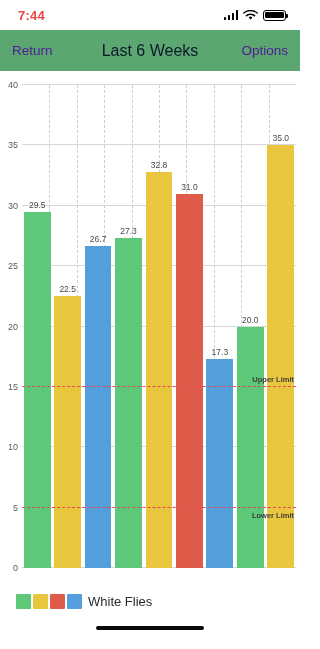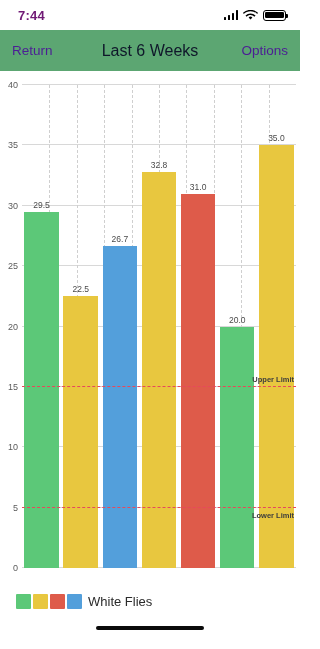--- a/index.html
+++ b/index.html
@@ -10,21 +10,21 @@
     overflow: hidden;
   }
 
   
   .status-bar {
     height: 30px; width: 100%;
     display: flex; align-items: center; justify-content: space-between;
     padding: 0 14px 0 18px;
     background: #ffffff;
   }
-  .status-time { font-size: 13px; font-weight: 700; color: #701a75; letter-spacing: .2px; }
+  .status-time { font-size: 13px; font-weight: 700; color: #ef4444; letter-spacing: .2px; }
   .status-icons { display: flex; align-items: center; gap: 5px; }
   .signal { display: flex; align-items: flex-end; gap: 1.5px; height: 10px; }
   .signal i { width: 2.5px; background: #000; border-radius: .5px; display: block; }
   .signal i:nth-child(1){height:3px;} .signal i:nth-child(2){height:5px;}
   .signal i:nth-child(3){height:7.5px;} .signal i:nth-child(4){height:10px;}
   .wifi { width: 15px; height: 11px; position: relative; }
   .wifi svg { display: block; }
   .battery { width: 23px; height: 11px; border: 1.3px solid #000; border-radius: 3px; position: relative; padding: 1.2px; }
   .battery::after { content:""; position:absolute; right:-3.2px; top:3.3px; width:1.8px; height:4px; background:#000; border-radius:0 1px 1px 0; }
   .battery span { display:block; height:100%; background:#000; border-radius:1.3px; }
@@ -170,27 +170,37 @@
           <div class="bar" style="height: 56.25%; background: rgb(232, 199, 63);">
             <div class="bar-val">22.5</div>
           </div>
         </div>
         <div class="bar-slot">
           <div class="bar" style="height: 66.75%; background: rgb(83, 159, 219);">
             <div class="bar-val">26.7</div>
           </div>
         </div>
         <div class="bar-slot">
+          <div class="bar" style="height: 68.25%; background: rgb(92, 200, 120);">
+            <div class="bar-val">27.3</div>
+          </div>
+        </div>
+        <div class="bar-slot">
           <div class="bar" style="height: 82%; background: rgb(232, 199, 63);">
             <div class="bar-val">32.8</div>
           </div>
         </div>
         <div class="bar-slot">
           <div class="bar" style="height: 77.5%; background: rgb(222, 91, 74);">
             <div class="bar-val">31.0</div>
+          </div>
+        </div>
+        <div class="bar-slot">
+          <div class="bar" style="height: 43.25%; background: rgb(83, 159, 219);">
+            <div class="bar-val">17.3</div>
           </div>
         </div>
         <div class="bar-slot">
           <div class="bar" style="height: 50%; background: rgb(92, 200, 120);">
             <div class="bar-val">20.0</div>
           </div>
         </div>
         <div class="bar-slot">
           <div class="bar" style="height: 87.5%; background: rgb(232, 199, 63);">
             <div class="bar-val">35.0</div>

